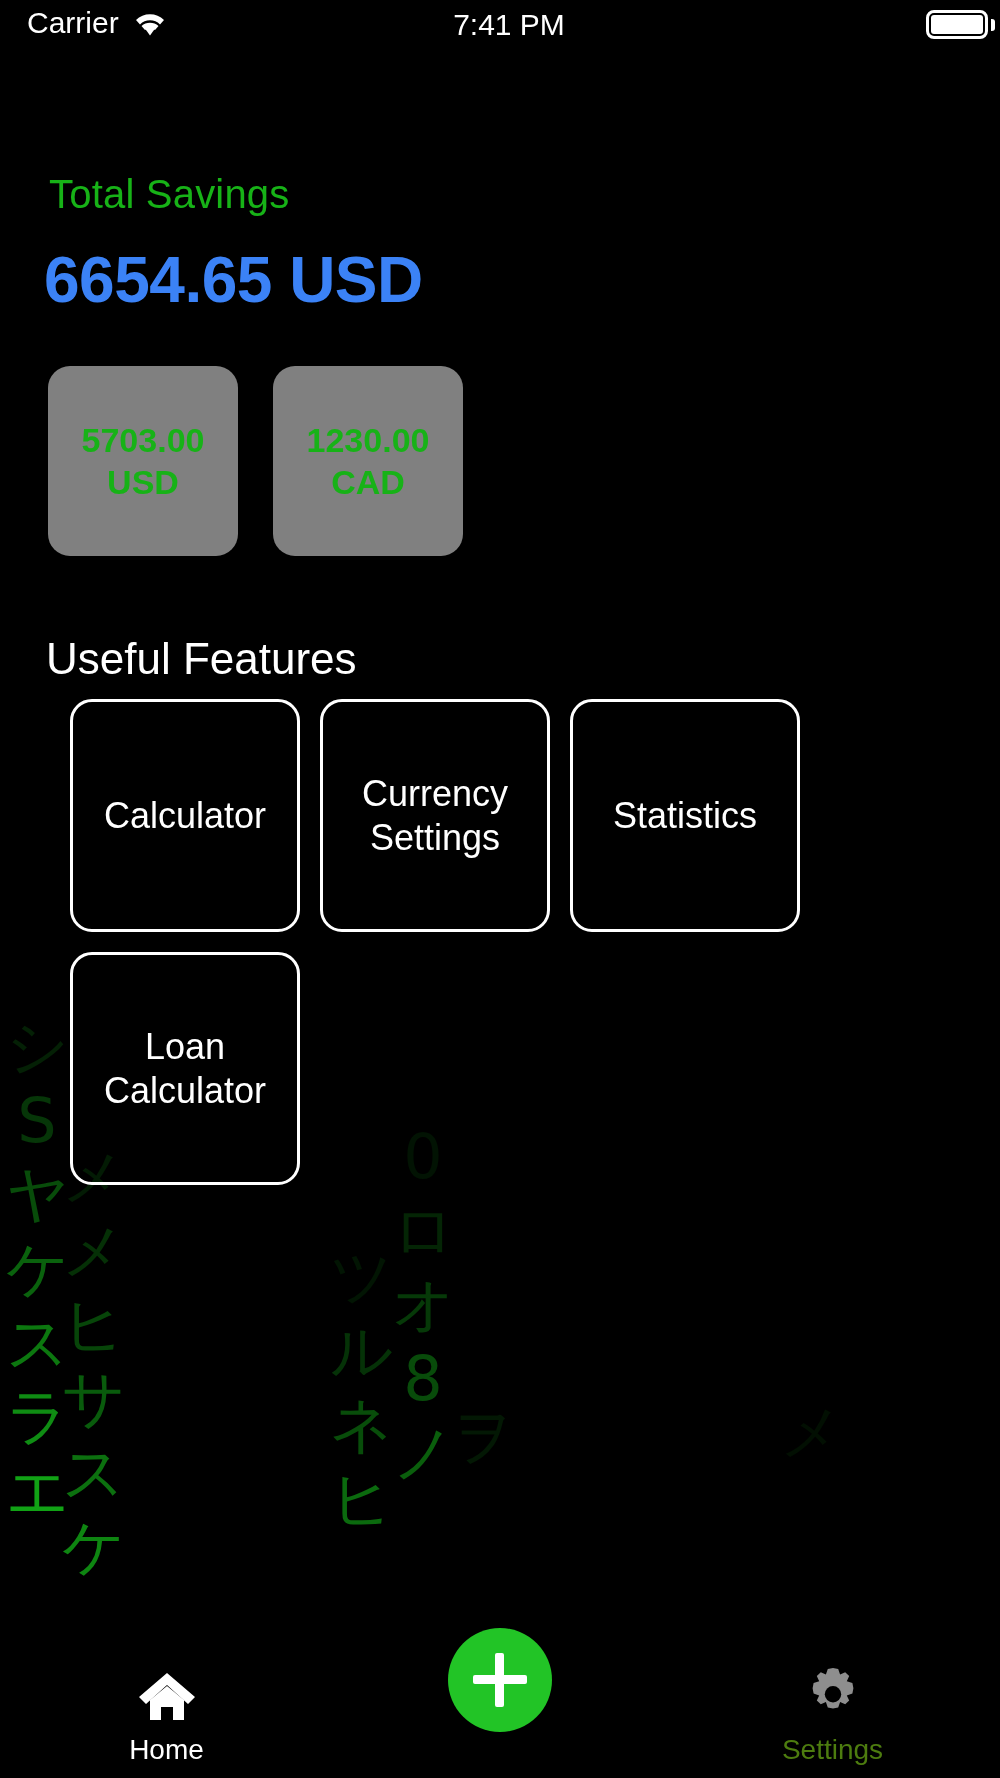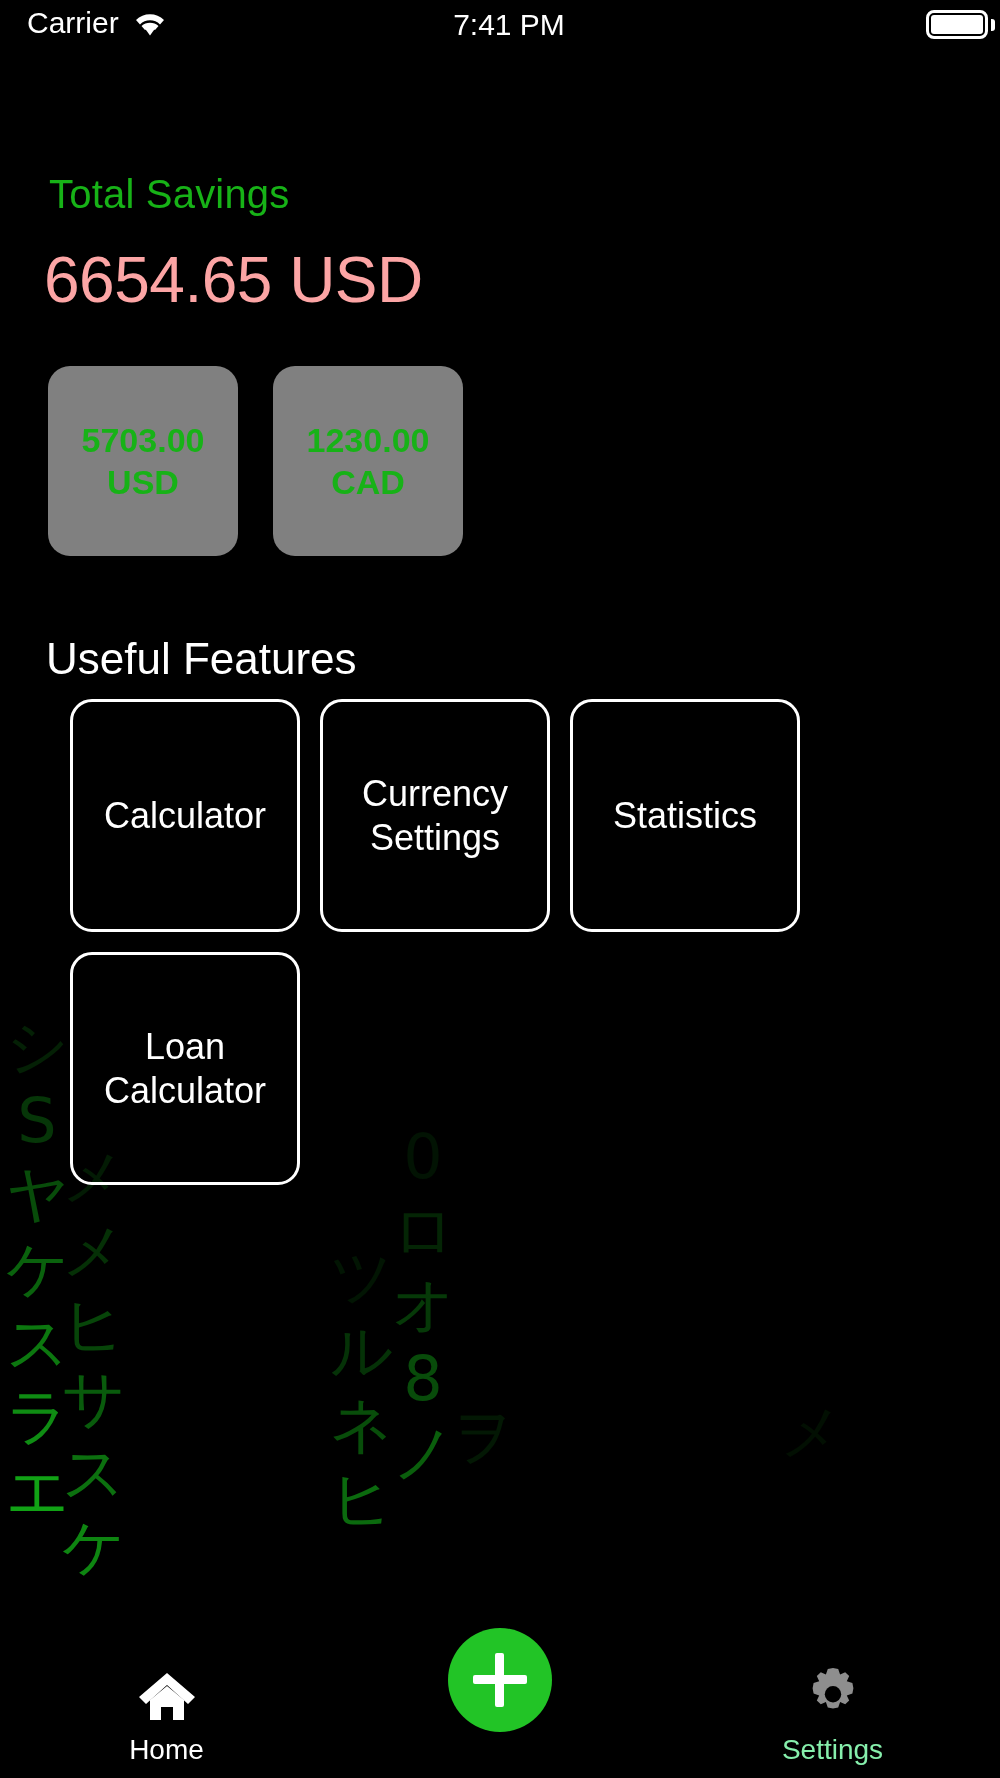--- a/index.html
+++ b/index.html
@@ -46,21 +46,21 @@
 
   
   .content { position:absolute; inset:0; z-index:10; }
 
   .savings-label {
     position:absolute; left:49px; top:172px;
     font-size:40px; color:#17b217; letter-spacing:0.2px;
   }
   .savings-amount {
     position:absolute; left:44px; top:243px;
-    font-size:64px; font-weight:normal; color:#fca5a5; letter-spacing:-0.5px;
+    font-size:64px; font-weight:bold; color:#3b82f6; letter-spacing:-0.5px;
   }
 
   .cards-row { position:absolute; left:48px; top:366px; display:flex; gap:35px; }
   .ccard {
     width:190px; height:190px; background:#808080; border-radius:22px;
     display:flex; flex-direction:column; align-items:center; justify-content:center;
     color:#17b217; font-weight:bold; font-size:34px; line-height:42px; text-align:center;
   }
 
   .features-title {
@@ -85,21 +85,21 @@
   .tabbar {
     position:absolute; left:0; bottom:0; width:1000px; height:160px;
     z-index:20; display:flex; align-items:flex-end;
   }
   .tabitem {
     width:333px; display:flex; flex-direction:column; align-items:center;
     padding-bottom:12px; gap:10px;
   }
   .tablabel { font-size:28px; }
   .tab-home .tablabel { color:#fff; }
-  .tab-settings .tablabel { color:#86efac;text-align:center; }
+  .tab-settings .tablabel { color:#4d7c0f;text-align:center; }
   .fab {
     position:absolute; left:50%; transform:translateX(-50%);
     bottom:46px;
     width:104px; height:104px; border-radius:52px;
     background:#22c426;
     display:flex; align-items:center; justify-content:center;
     z-index:25;
   }
   .fab-plus { position:relative; width:54px; height:54px; }
   .fab-plus:before, .fab-plus:after {

